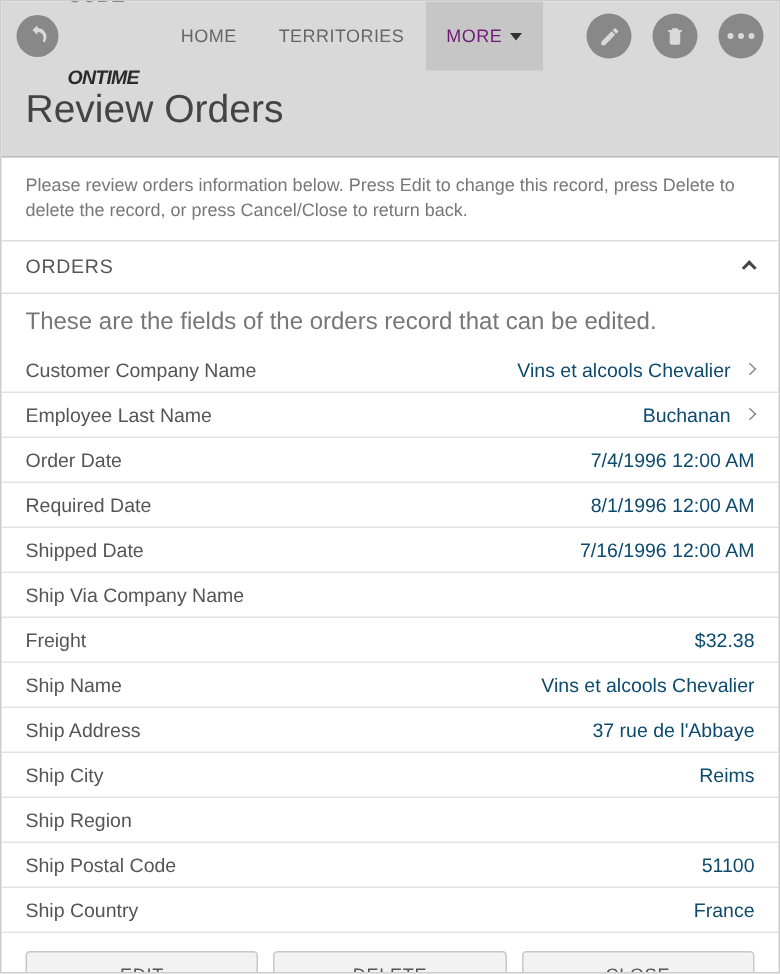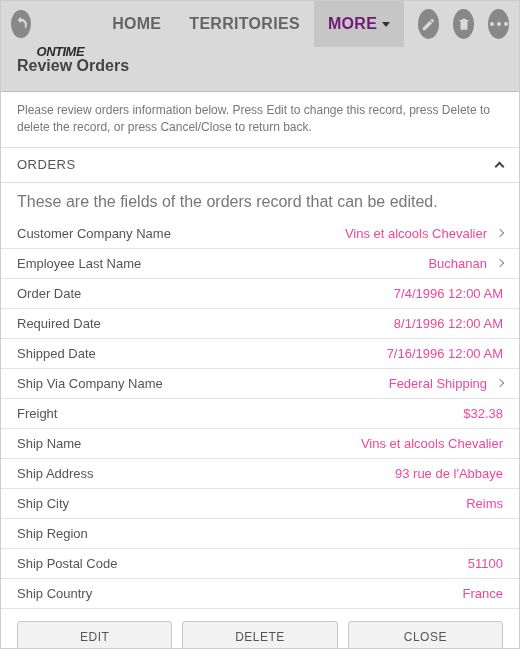--- a/index.html
+++ b/index.html
@@ -41,22 +41,22 @@
     line-height: .85;
     color: #2b2b2b;
     gap: 43px;
   }
   .logo .l1 { font-size: 14px; letter-spacing: -0.5px;}
   .logo .l2 { font-size: 13px; letter-spacing: -0.5px;}
   .nav { display: flex; height: 100%; }
   .nav-item {
     display: flex; align-items: center;
     padding: 0 14px;
-    font-size: 16px;
-    color: #666; font-weight: 700;
+    font-size: 12px;
+    color: #666; font-weight: 400;
     cursor: pointer; letter-spacing: 0.3px;
   }
   .nav-item.active {
     background: #c6c6c6;
     color: #701a75;
   }
   .caret-down {
     display: inline-block;
     margin-left: 5px;
     width: 0; height: 0;
@@ -70,24 +70,24 @@
     background: #888;
     border-radius: 50%;
     display: flex; align-items: center; justify-content: center;
     margin-left: 14px;
     cursor: pointer;
   }
   .circ-btn svg { fill: #d9d9d9; }
   .dots { display: flex; gap: 3px; }
   .dots span { width: 4px; height: 4px; background: #d9d9d9; border-radius: 50%; }
   .title {
-    font-size: 16px;
+    font-size: 26px;
     color: #444;
     padding: 10px 16px 16px;
-    font-weight: 700;
+    font-weight: 400;
   }
   .instructions {
     font-size: 12px;
     color: #777;
     padding: 10px 16px;
     line-height: 1.45;
     border-bottom: 1px solid #ddd;
   }
   .section-head {
     display: flex; align-items: center;
@@ -114,21 +114,21 @@
   .row {
     display: flex;
     align-items: center;
     padding: 7px 16px;
     border-bottom: 1px solid #e3e3e3;
     font-size: 13px;
     min-height: 30px;
     justify-content: space-between;
   }
   .row .label { width: 205px; color: #555; }
-  .row .value { color: #ec4899; display: flex; align-items: center; }
+  .row .value { color: #0c4a6e; display: flex; align-items: center; }
   .chevron-r {
     display: inline-block;
     width: 6px; height: 6px;
     border-top: 1.6px solid #888;
     border-right: 1.6px solid #888;
     transform: rotate(45deg);
     margin-left: 10px;
   }
   .chevron-up {
     display: inline-block;
@@ -237,39 +237,35 @@
     <div class="value">8/1/1996 12:00 AM</div>
   </div>
 
   <div class="row">
     <div class="label">Shipped Date</div>
     <div class="value">7/16/1996 12:00 AM</div>
   </div>
 
   <div class="row">
     <div class="label">Ship Via Company Name</div>
-    <div class="value">
-      <span>Federal Shipping</span>
-      <span class="chevron-r"></span>
-    </div>
   </div>
 
   <div class="row">
     <div class="label">Freight</div>
     <div class="value">$32.38</div>
   </div>
 
   <div class="row">
     <div class="label">Ship Name</div>
     <div class="value">Vins et alcools Chevalier</div>
   </div>
 
   <div class="row">
     <div class="label">Ship Address</div>
-    <div class="value">93 rue de l'Abbaye</div>
+    <div class="value">37 rue de l'Abbaye</div>
   </div>
 
   <div class="row">
     <div class="label">Ship City</div>
     <div class="value">Reims</div>
   </div>
 
   <div class="row">
     <div class="label">Ship Region</div>
     <div class="value"></div>

